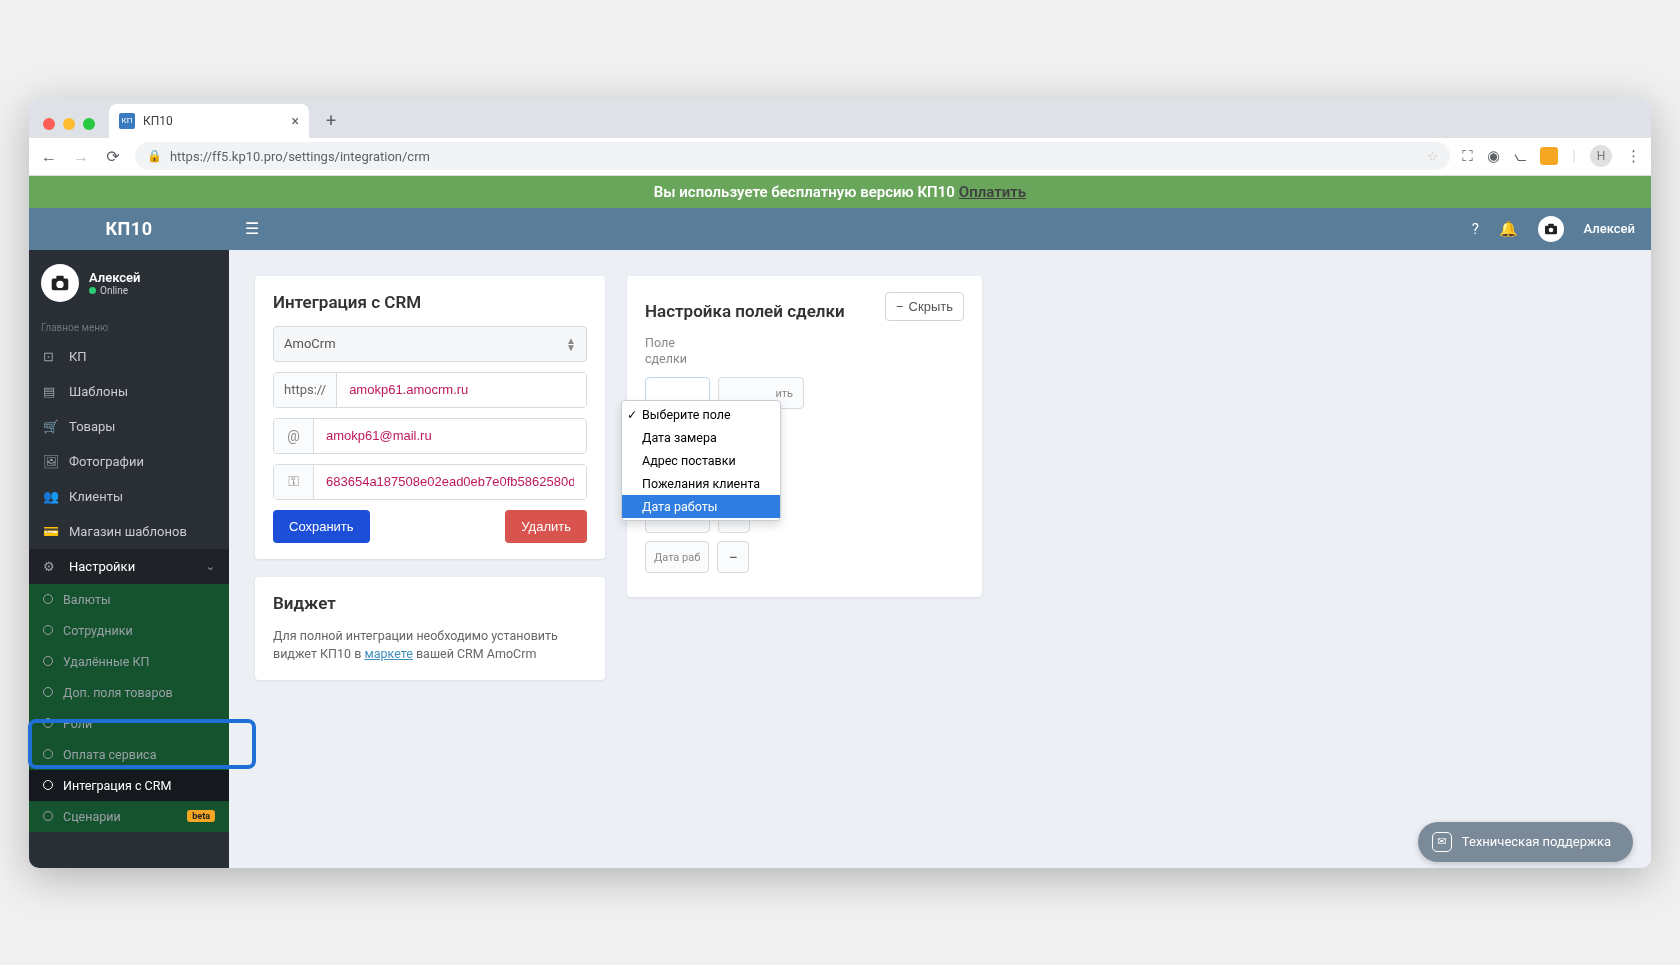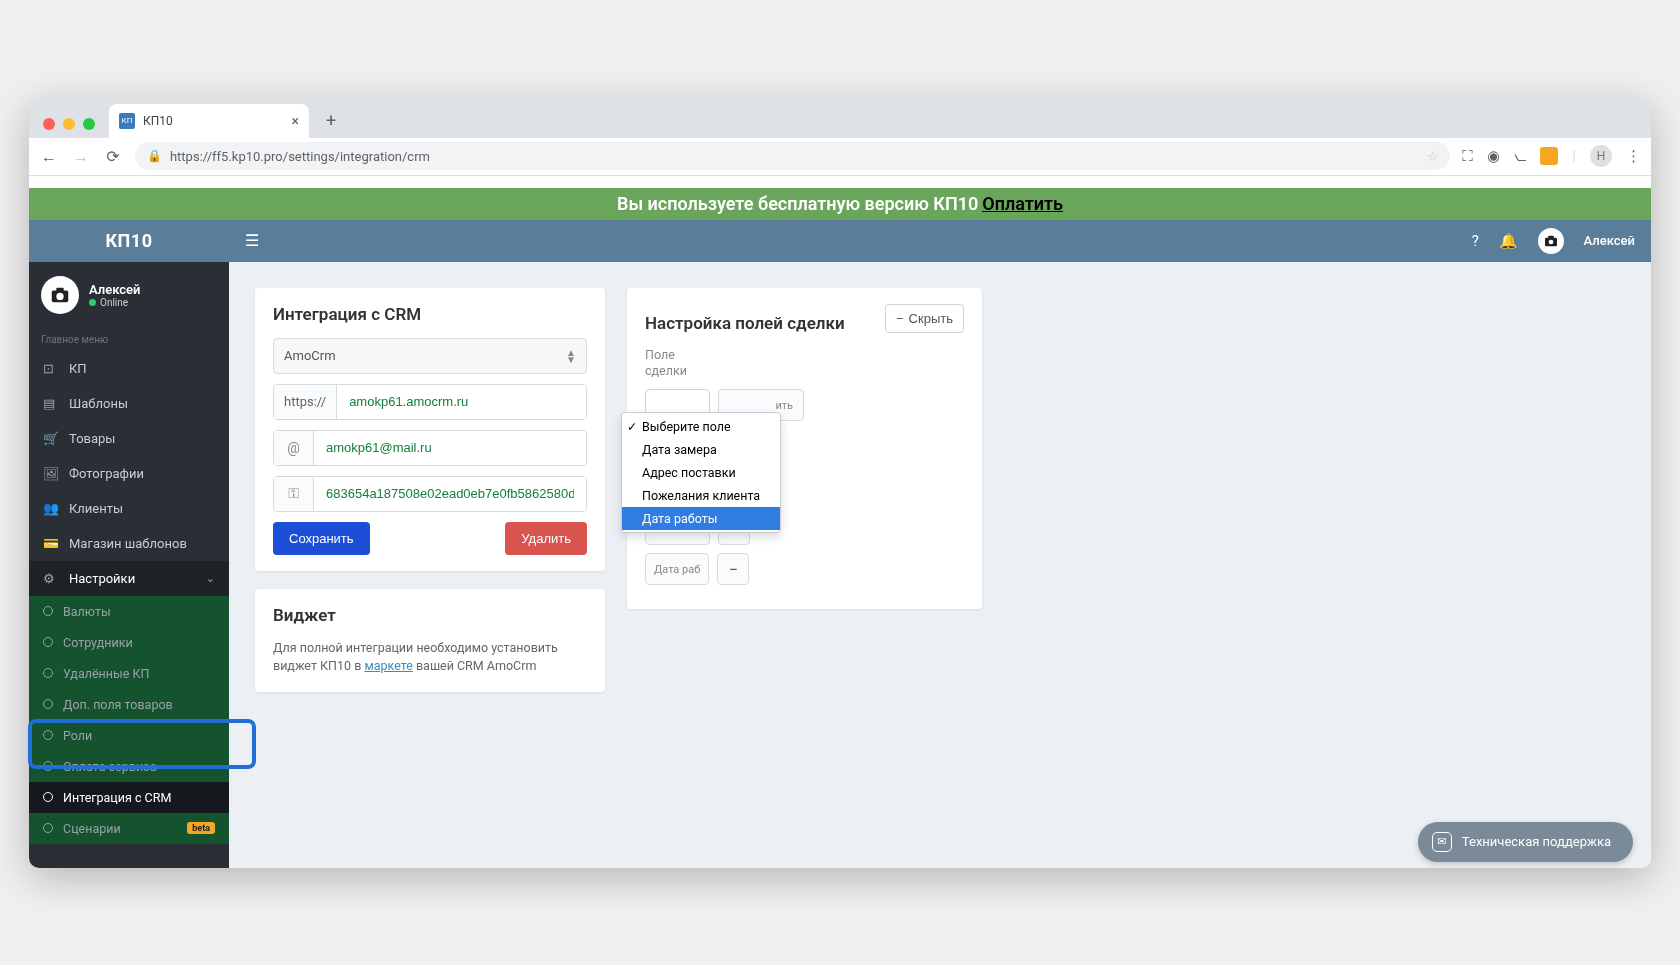--- a/index.html
+++ b/index.html
@@ -58,25 +58,24 @@
   .url-box .lock{font-size:12px;}
   .ext-icons{display:flex;gap:14px;align-items:center;color:#5f6368;font-size:15px;}
   .ext-icons .orange-icon{width:18px;height:18px;background:#f5a623;border-radius:3px;}
   .ext-icons .avatar-h{width:22px;height:22px;border-radius:50%;background:#e0e0e0;color:#777;display:flex;align-items:center;justify-content:center;font-size:12px;}
   .star{color:#bfbfbf;}
 
   
   .app{flex:1;display:flex;flex-direction:column;overflow:hidden;}
   .promo-banner{
     background:#6aa55c; color:#fff; height:32px;
-    display:flex;align-items:center;justify-content:center;font-size:18px;gap:4px;
+    display:flex;align-items:center;justify-content:center;font-size:15px;gap:4px;
     font-weight:600;
-    margin-top:12px;
-  }
-  .promo-banner a{color:#000000;text-decoration:underline;}
+  }
+  .promo-banner a{color:#404040;text-decoration:underline;}
 
   .app-body{flex:1;display:flex;overflow:hidden;}
 
   
   .sidebar{
     width:200px; background:#2a2f36; color:#c9ccd1;
     display:flex;flex-direction:column;font-size:13px;
   }
   .brand-row{
     background:#5a7d9a;height:42px;display:flex;align-items:center;justify-content:center;
@@ -131,21 +130,21 @@
   .select-box{
     border:1px solid #d6dbe0;border-radius:4px;background:#f5f7f8;
     height:36px;display:flex;align-items:center;padding:0 10px;font-size:13px;color:#555;position:relative;margin-bottom:10px;
   }
   .select-box .updown{margin-left:auto;font-size:10px;color:#888;line-height:7px;}
   .input-row{
     border:1px solid #d6dbe0;border-radius:4px;display:flex;height:36px;margin-bottom:10px;overflow:hidden;
   }
   .input-row .prefix{background:#fafbfc;border-right:1px solid #d6dbe0;display:flex;align-items:center;justify-content:center;min-width:54px;font-size:13px;color:#666;padding:0 10px;}
   .input-row .prefix.icon-prefix{min-width:40px;font-size:14px;color:#888;}
-  .input-row input{border:none;outline:none;flex:1;padding:0 12px;font-size:13px;color:#15803d;}
+  .input-row input{border:none;outline:none;flex:1;padding:0 12px;font-size:13px;color:#be185d;}
   .btns{display:flex;gap:10px;margin-top:4px;}
   .btn{border:none;border-radius:4px;padding:9px 16px;font-size:13px;cursor:pointer;color:#fff;}
   .btn-primary{background:#1d4ed8;}
   .btn-danger{background:#d9534f;margin-left:auto;}
   .widget-text{font-size:12.5px;color:#666;line-height:1.5;}
   .widget-text a{color:#3c8dbc;}
 
   
   .right-header{display:flex;align-items:flex-end;justify-content:space-between;margin-bottom:14px;}
   .right-header h3{font-size:17px;font-weight:600;color:#333;}

